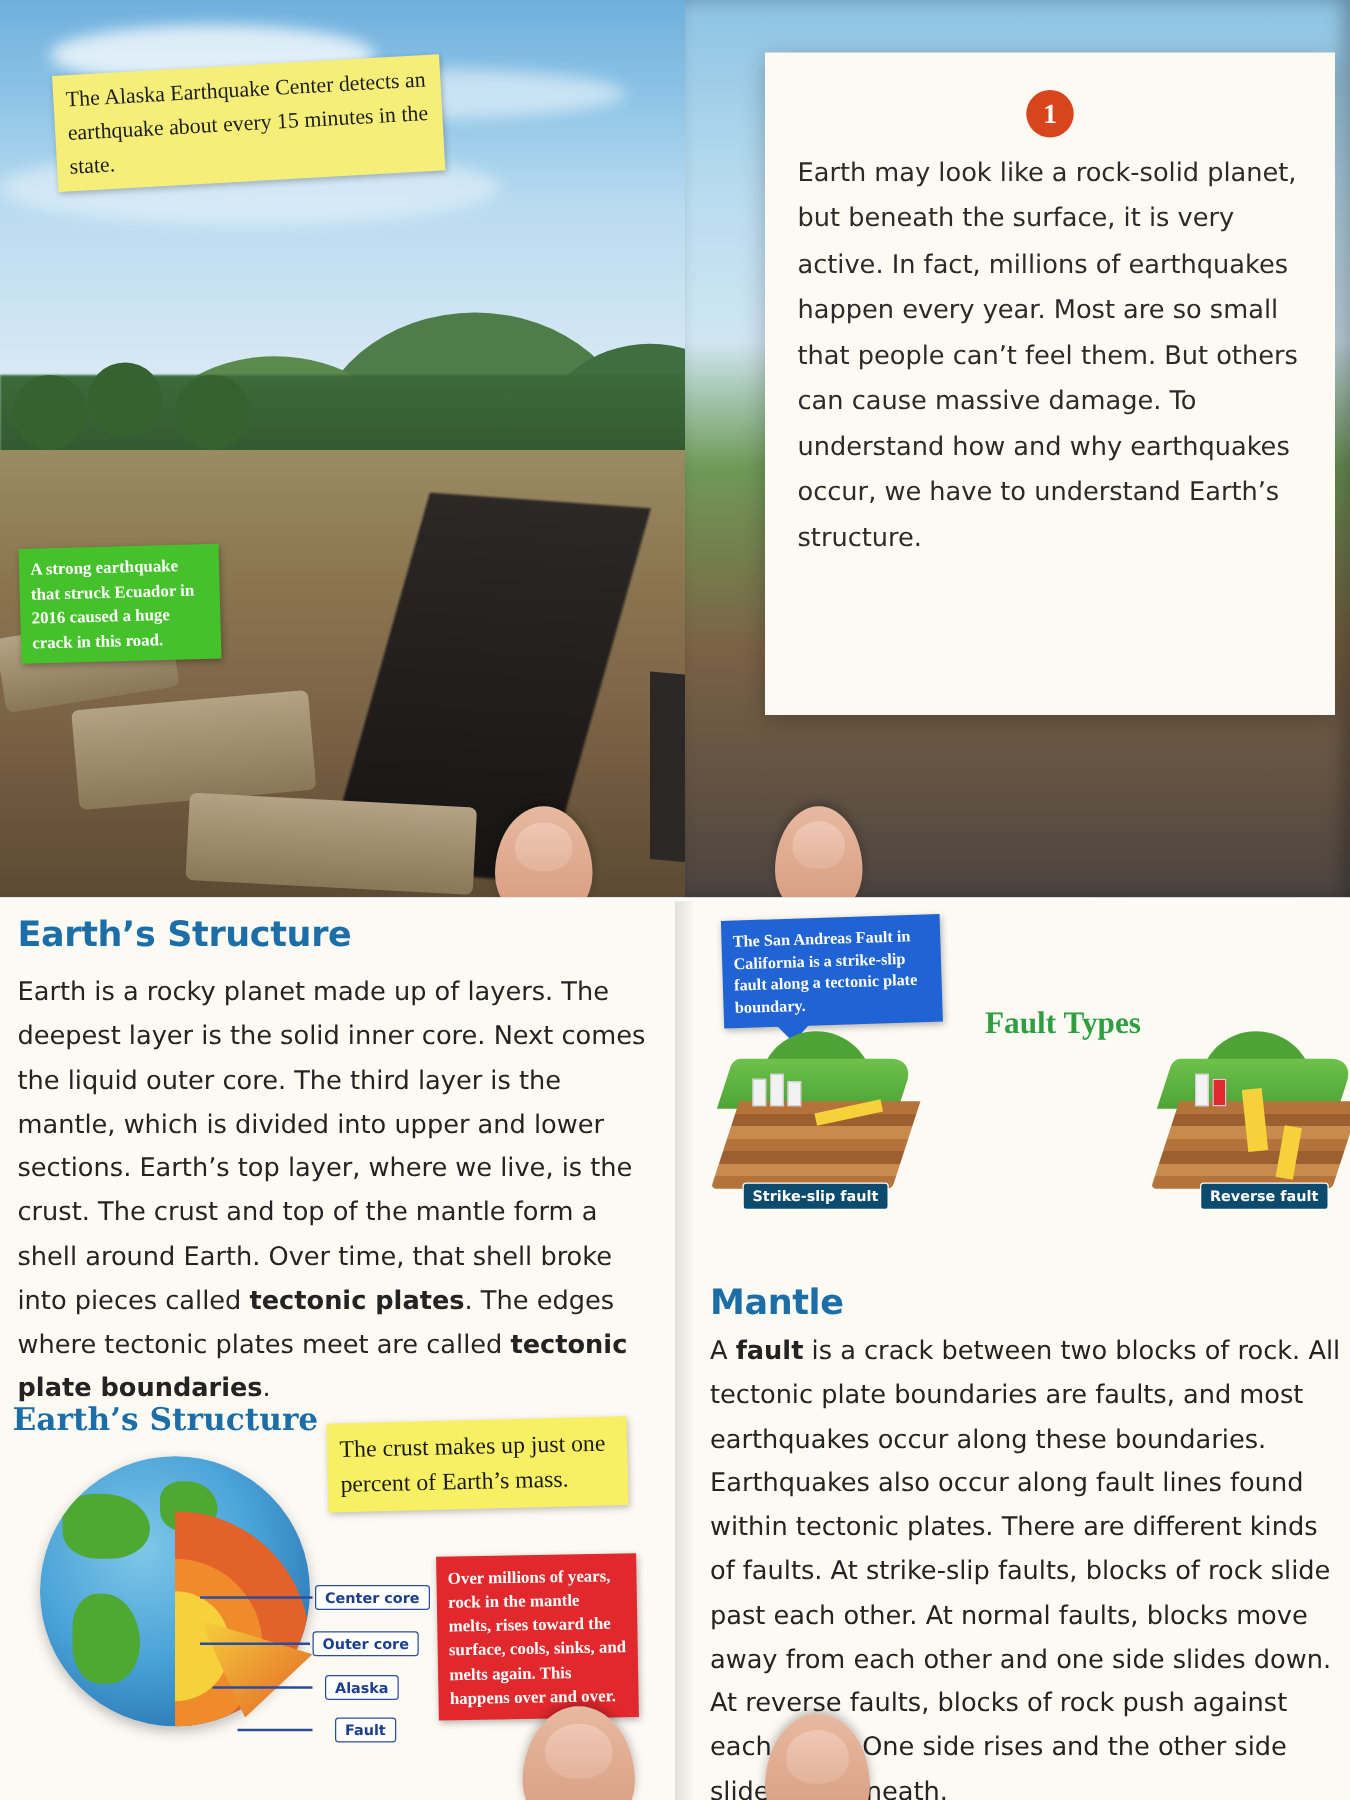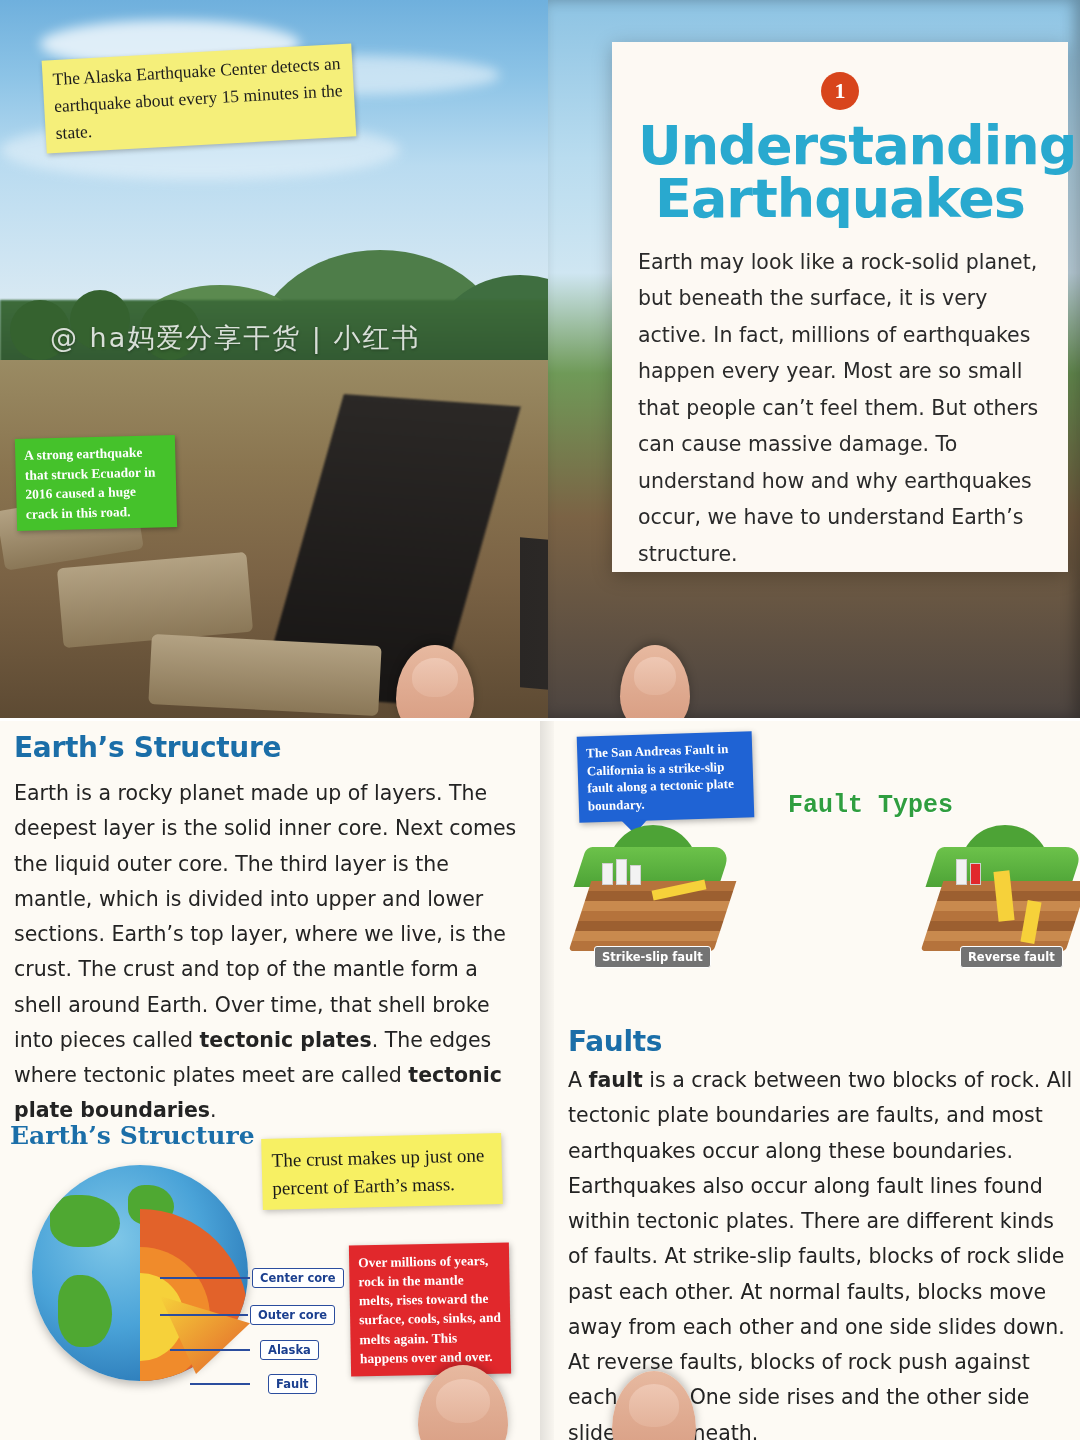--- a/index.html
+++ b/index.html
@@ -230,22 +230,22 @@
     font-size: 13px; line-height: 1.35; padding: 8px 9px;
     font-family: "Liberation Serif", serif; transform: rotate(-1.8deg);
     box-shadow: 1px 2px 6px rgba(0,0,0,.3);
   }
   .blue-note:after {
     content:''; position:absolute; left: 42px; bottom: -13px;
     border-left: 13px solid transparent; border-right: 13px solid transparent;
     border-top: 14px solid #1f63d4;
   }
   .fault-heading {
-    position: absolute; left: 220px; top: 62px; color: #2f9e3f;
-    font-size: 25px; font-weight: bold; font-family: Liberation Mono, monospace;
+    position: absolute; left: 220px; top: 76px; color: #2f9e3f;
+    font-size: 25px; font-weight: bold; font-family: Liberation Serif, serif;
     text-shadow: 1px 1px 0 #fff;
   }
   .block {
     position: absolute; top: 100px; width: 145px; height: 135px;
   }
   .blk-grass {
     position: absolute; left: 0; top: 18px; width: 145px; height: 40px;
     background: linear-gradient(to bottom, #6cc24a, #4da336);
     border-radius: 6px 18px 0 0;
     transform: skewX(-18deg);
@@ -258,21 +258,21 @@
   }
   .hilltop {
     position: absolute; left: 28px; top: -4px; width: 90px; height: 44px;
     background: #4da336; border-radius: 50% 50% 0 0 / 100% 100% 0 0;
   }
   .bldg {
     position: absolute; width: 11px; background: #f2f2f2;
     border: 1px solid #cfcfcf;
   }
   .fault-tag {
-    position: absolute; bottom: -4px; background: #737373; color: #fff;
+    position: absolute; bottom: -4px; background: #0c4a6e; color: #fff;
     font-size: 11.5px; font-weight: bold; padding: 3px 7px; border-radius: 3px;
     font-family: "DejaVu Sans", sans-serif; white-space: nowrap;
     border: 1px solid #fff;
   }
   .faults-h {
     position: absolute; left: 0; top: 296px;
   }
   .faults-body { position: absolute; left: 0; top: 334px; width: 512px; }
 </style>
 </head>
@@ -303,31 +303,26 @@
   <div class="crack-big"></div>
   <div class="crack2"></div>
   <div class="rubble" style="left:60px;top:560px;width:190px;height:80px;transform:rotate(-5deg)"></div>
   <div class="rubble" style="left:150px;top:640px;width:230px;height:70px;transform:rotate(3deg)"></div>
   <div class="rubble" style="left:0px;top:500px;width:140px;height:60px;transform:rotate(-9deg)"></div>
 
   <div class="top-right-page"></div>
 
   <div class="chapter-card">
     <div class="chapter-num">1</div>
-    <div class="chapter-title">
-      <span>Understanding</span>
-      <span>Earthquakes</span>
-    </div>
     <div class="chapter-body">Earth may look like a rock-solid planet, but beneath the surface, it is very active. In fact, millions of earthquakes happen every year. Most are so small that people can’t feel them. But others can cause massive damage. To understand how and why earthquakes occur, we have to understand Earth’s structure.</div>
   </div>
 
   <div class="sticky-yellow">The Alaska Earthquake Center detects an earthquake about every 15 minutes in the state.</div>
   <div class="green-caption">A strong earthquake that struck Ecuador in 2016 caused a huge crack in this road.</div>
 
-  <div class="watermark wm-top">@ ha妈爱分享干货  |  小红书</div>
 
   <div class="finger f-top-1">
       <div class="nail"></div>
     </div>
   <div class="finger f-top-2">
       <div class="nail"></div>
     </div>
 </div>
 
 <div class="bottom-spread">
@@ -392,21 +387,21 @@
       <div class="blk-soil"></div>
       <div class="bldg" style="left:24px;top:30px;height:26px"></div>
       <div class="bldg" style="left:38px;top:34px;height:22px;background:#e1282c"></div>
       <div style="position:absolute;left:64px;top:42px;width:16px;height:50px;background:#f6d13a;transform:rotate(-6deg)"></div>
       <div style="position:absolute;left:92px;top:72px;width:14px;height:42px;background:#f6d13a;transform:rotate(10deg)"></div>
       <div class="fault-tag" style="left:28px">Reverse fault</div>
     </div>
   </div>
 
   <div class="br-col">
-    <h2 class="sec faults-h">Faults</h2>
+    <h2 class="sec faults-h">Mantle</h2>
     <p class="body faults-body">
       <span>A </span><b>fault</b><span> is a crack between two blocks of rock. All tectonic plate boundaries are faults, and most earthquakes occur along these boundaries. Earthquakes also occur along fault lines found within tectonic plates. There are different kinds of faults. At strike-slip faults, blocks of rock slide past each other. At normal faults, blocks move away from each other and one side slides down. At reverse faults, blocks of rock push against each other. One side rises and the other side slides underneath.</span>
     </p>
   </div>
 
   <div class="finger f-bot-1" style="top:644px">
       <div class="nail"></div>
     </div>
   <div class="finger f-bot-2" style="top:650px">
       <div class="nail"></div>

